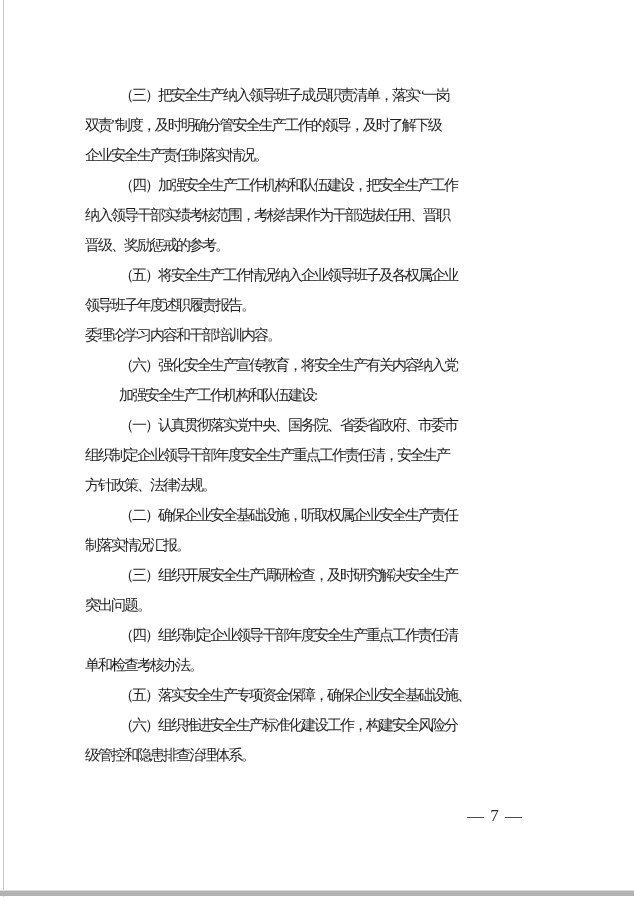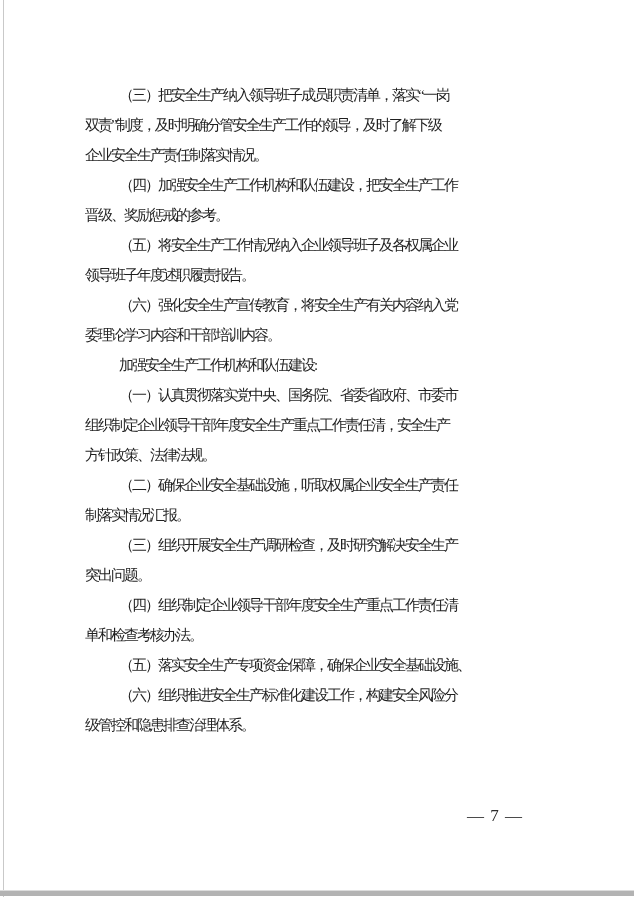--- a/index.html
+++ b/index.html
@@ -71,31 +71,32 @@
 <div class="doc">
 
   <div class="para">
     <span class="line first">（三）把安全生产纳入领导班子成员职责清单，落实“一岗</span>
     <span class="line">双责”制度，及时明确分管安全生产工作的领导，及时了解下级</span>
     <span class="line">企业安全生产责任制落实情况。</span>
   </div>
 
   <div class="para">
     <span class="line first">（四）加强安全生产工作机构和队伍建设，把安全生产工作</span>
+    <span class="line">纳入领导干部实绩考核范围，考核结果作为干部选拔任用、晋职</span>
     <span class="line">晋级、奖励惩戒的参考。</span>
   </div>
 
   <div class="para">
     <span class="line first">（五）将安全生产工作情况纳入企业领导班子及各权属企业</span>
     <span class="line">领导班子年度述职履责报告。</span>
   </div>
 
   <div class="para">
+    <span class="line">委理论学习内容和干部培训内容。</span>
     <span class="line first">（六）强化安全生产宣传教育，将安全生产有关内容纳入党</span>
-    <span class="line">委理论学习内容和干部培训内容。</span>
   </div>
 
   <div class="para">
     <span class="line first">加强安全生产工作机构和队伍建设:</span>
   </div>
 
   <div class="para">
     <span class="line first">（一）认真贯彻落实党中央、国务院、省委省政府、市委市</span>
     <span class="line">组织制定企业领导干部年度安全生产重点工作责任清，安全生产</span>
     <span class="line">方针政策、法律法规。</span>

